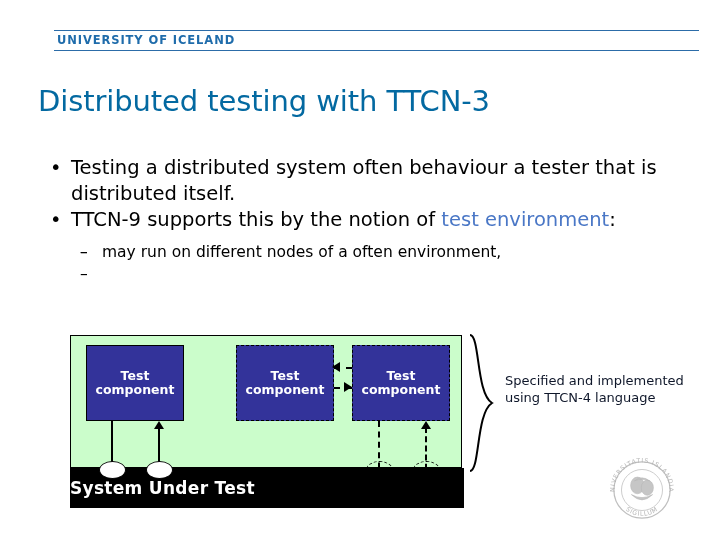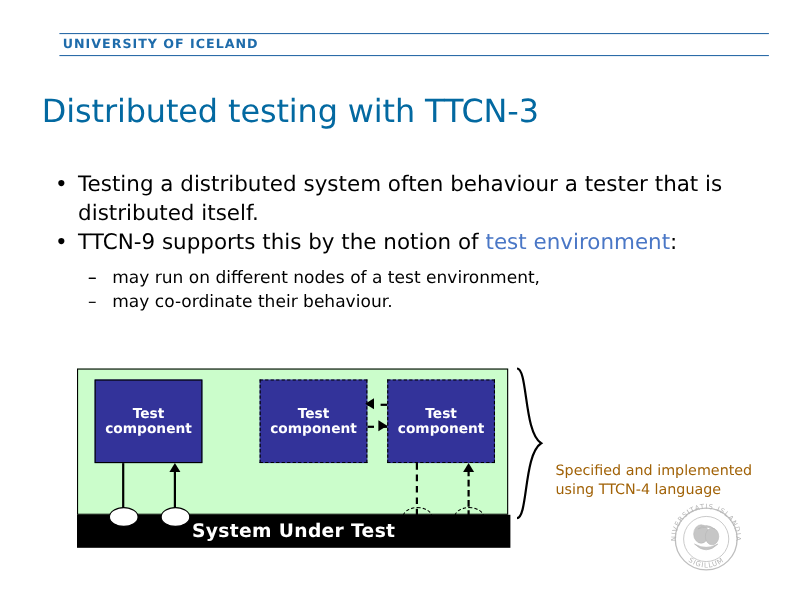--- a/index.html
+++ b/index.html
@@ -111,28 +111,28 @@
     height: 133px;
     background: #cbfdcb;
     border: 1px solid #000000;
     box-sizing: border-box;
   }
   .sut-bar {
     position: absolute;
     left: 0;
     top: 133px;
     width: 394px;
-    height: 30px;
+    height: 40px;
     background: #000000;
     color: #ffffff;
     font-size: 17px;
     font-weight: bold;
     display: flex;
     align-items: center;
-    justify-content: center;
+    justify-content: flex-start;
     letter-spacing: 0.3px;
   }
 
   .tc {
     position: absolute;
     background: #33339a;
     color: #ffffff;
     font-size: 12.5px;
     font-weight: bold;
     line-height: 14.5px;
@@ -209,22 +209,21 @@
     height: 140px;
     z-index: 6;
   }
   .caption {
     position: absolute;
     left: 505px;
     top: 372px;
     width: 200px;
     font-size: 13px;
     line-height: 17px;
-    color: #a16207;
-    margin-top: 48px;
+    color: #0f172a;
   }
 
   
   .seal {
     position: absolute;
     left: 604px;
     top: 452px;
     width: 76px;
     height: 76px;
     opacity: 0.85;
@@ -249,24 +248,24 @@
 
   <div class="bullet-l1">
     <span class="dot">•</span><span>TTCN-9 supports this by the notion of </span><span class="hl">test environment</span><span>:</span>
   </div>
 
   <div class="sublist">
     <div class="bullet-l2">
       <span class="dash">–</span>
     </div>
     <div class="bullet-l2">
-      <span class="dash">–</span><span>may run on different nodes of a test environment,</span>
+      <span class="dash">–</span><span>may run on different nodes of a often environment,</span>
     </div>
     <div class="bullet-l2">
-      <span class="dash">–</span><span>may co-ordinate their behaviour.</span>
+      <span class="dash">–</span>
     </div>
   </div>
 </div>
 
 <div class="diagram">
 
   <div class="env-box"></div>
 
   <div class="line vline-solid" style="left:41px; top:86px; height:60px;"></div>
   <div class="arrowhead arrow-down" style="left:37px; top:136px;"></div>

